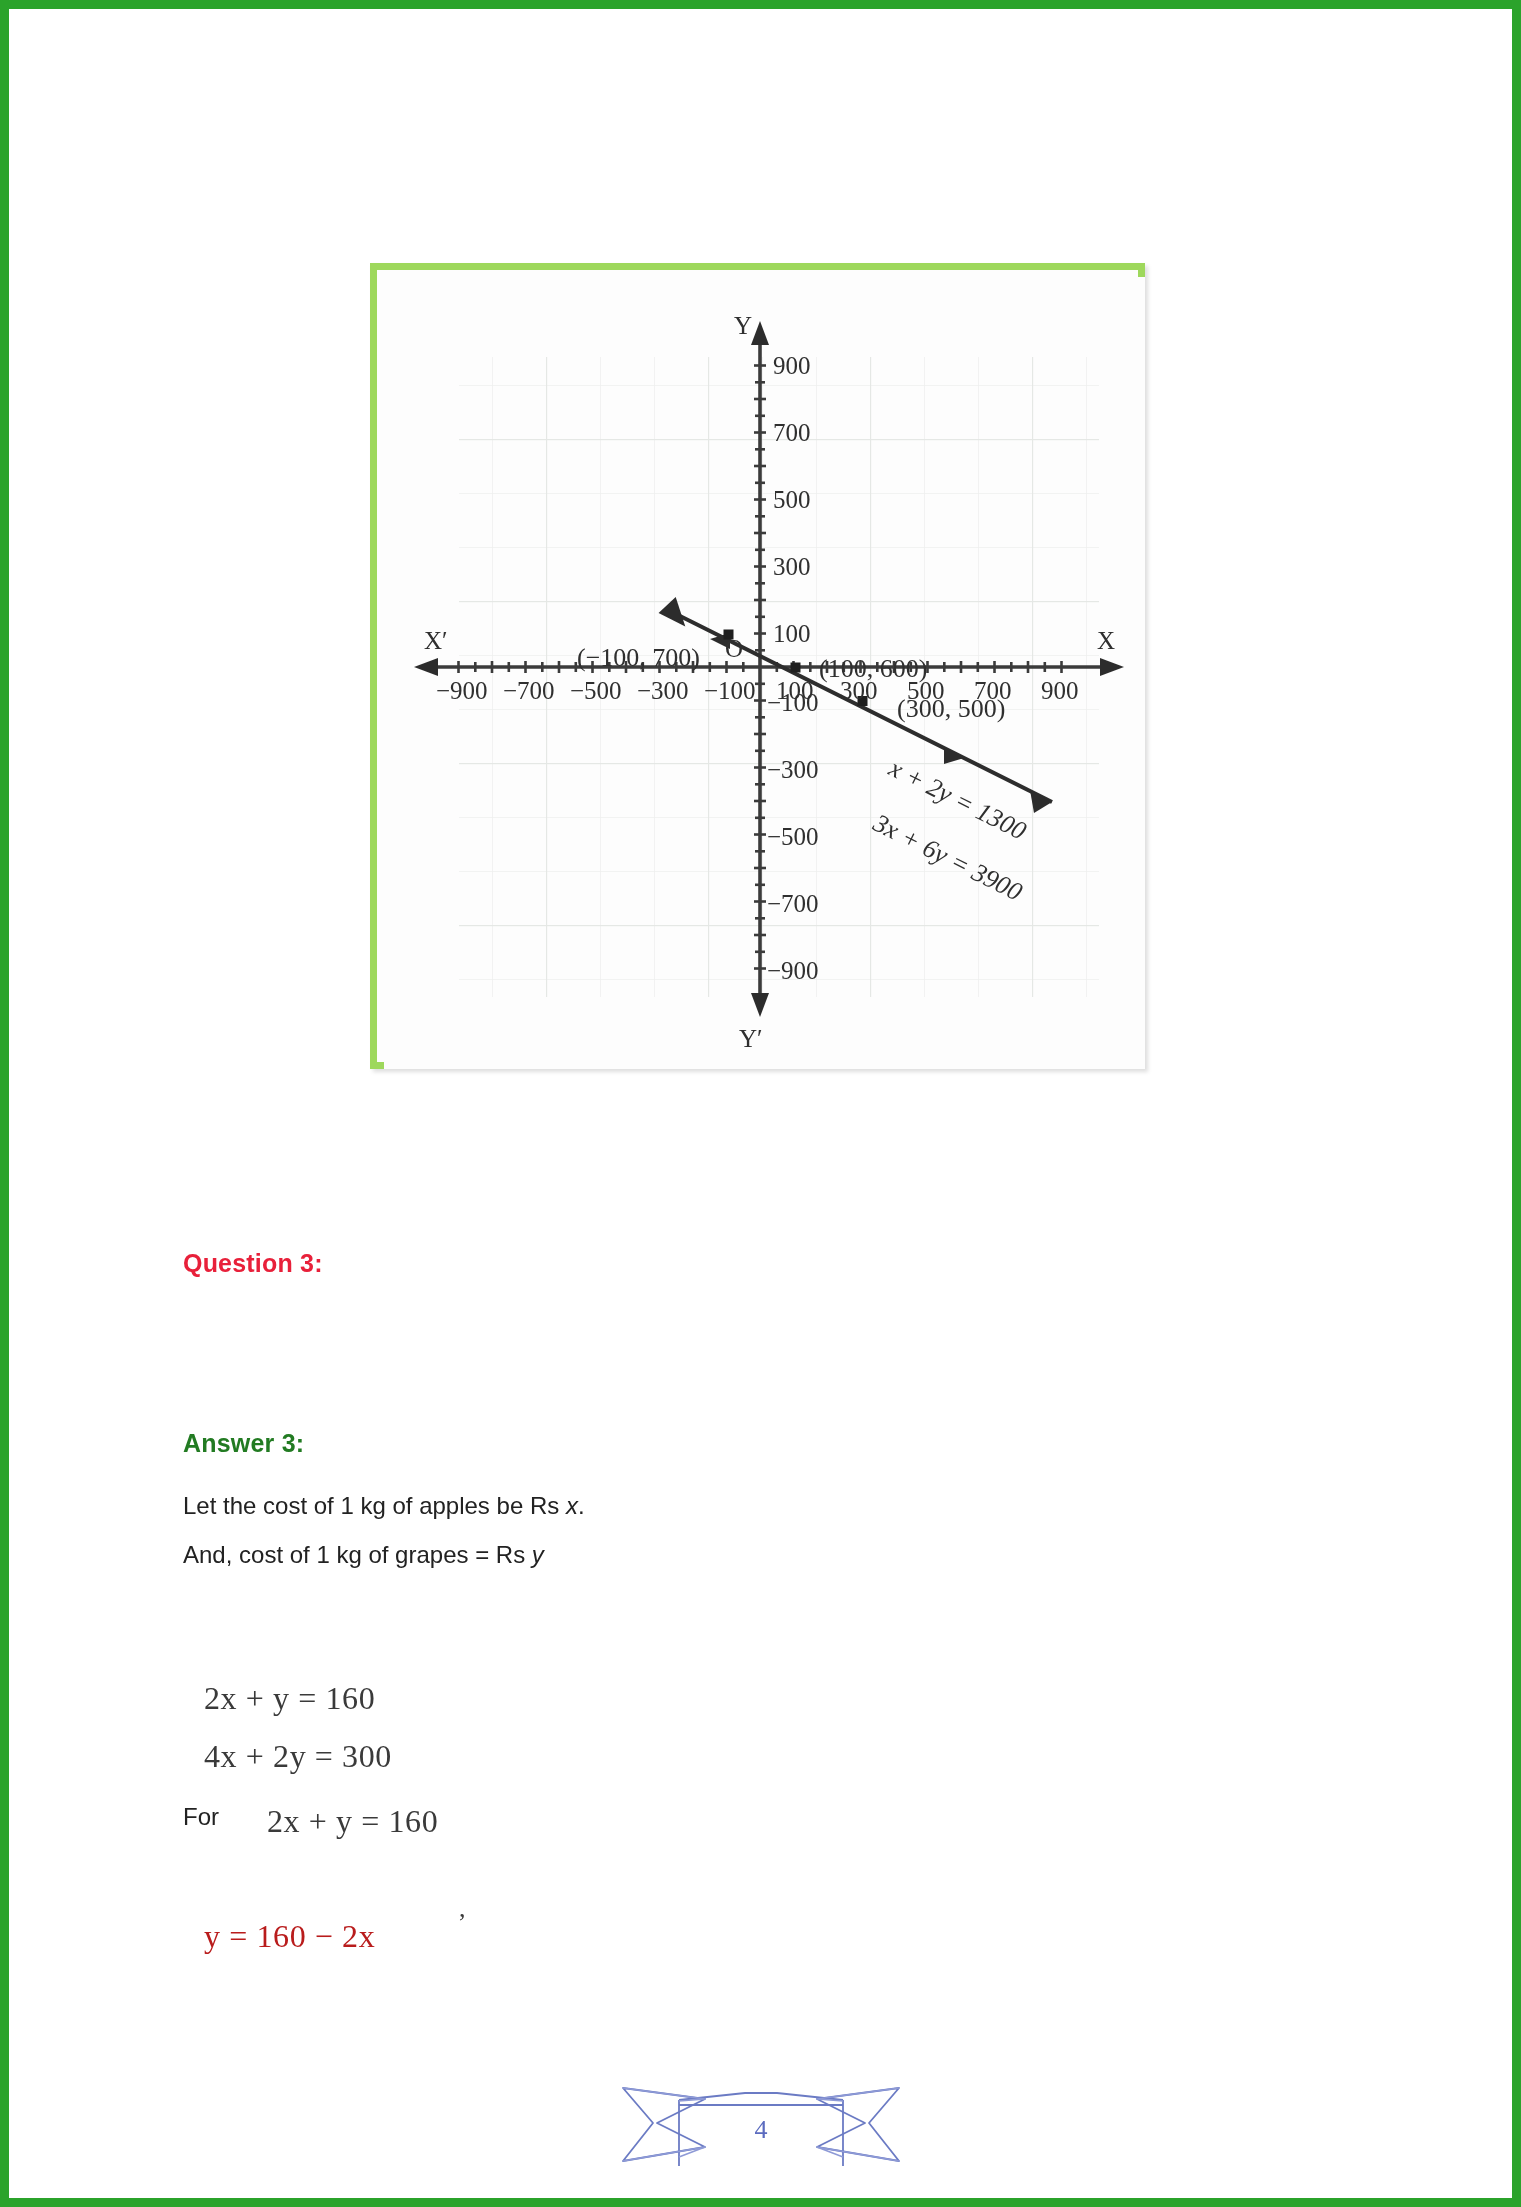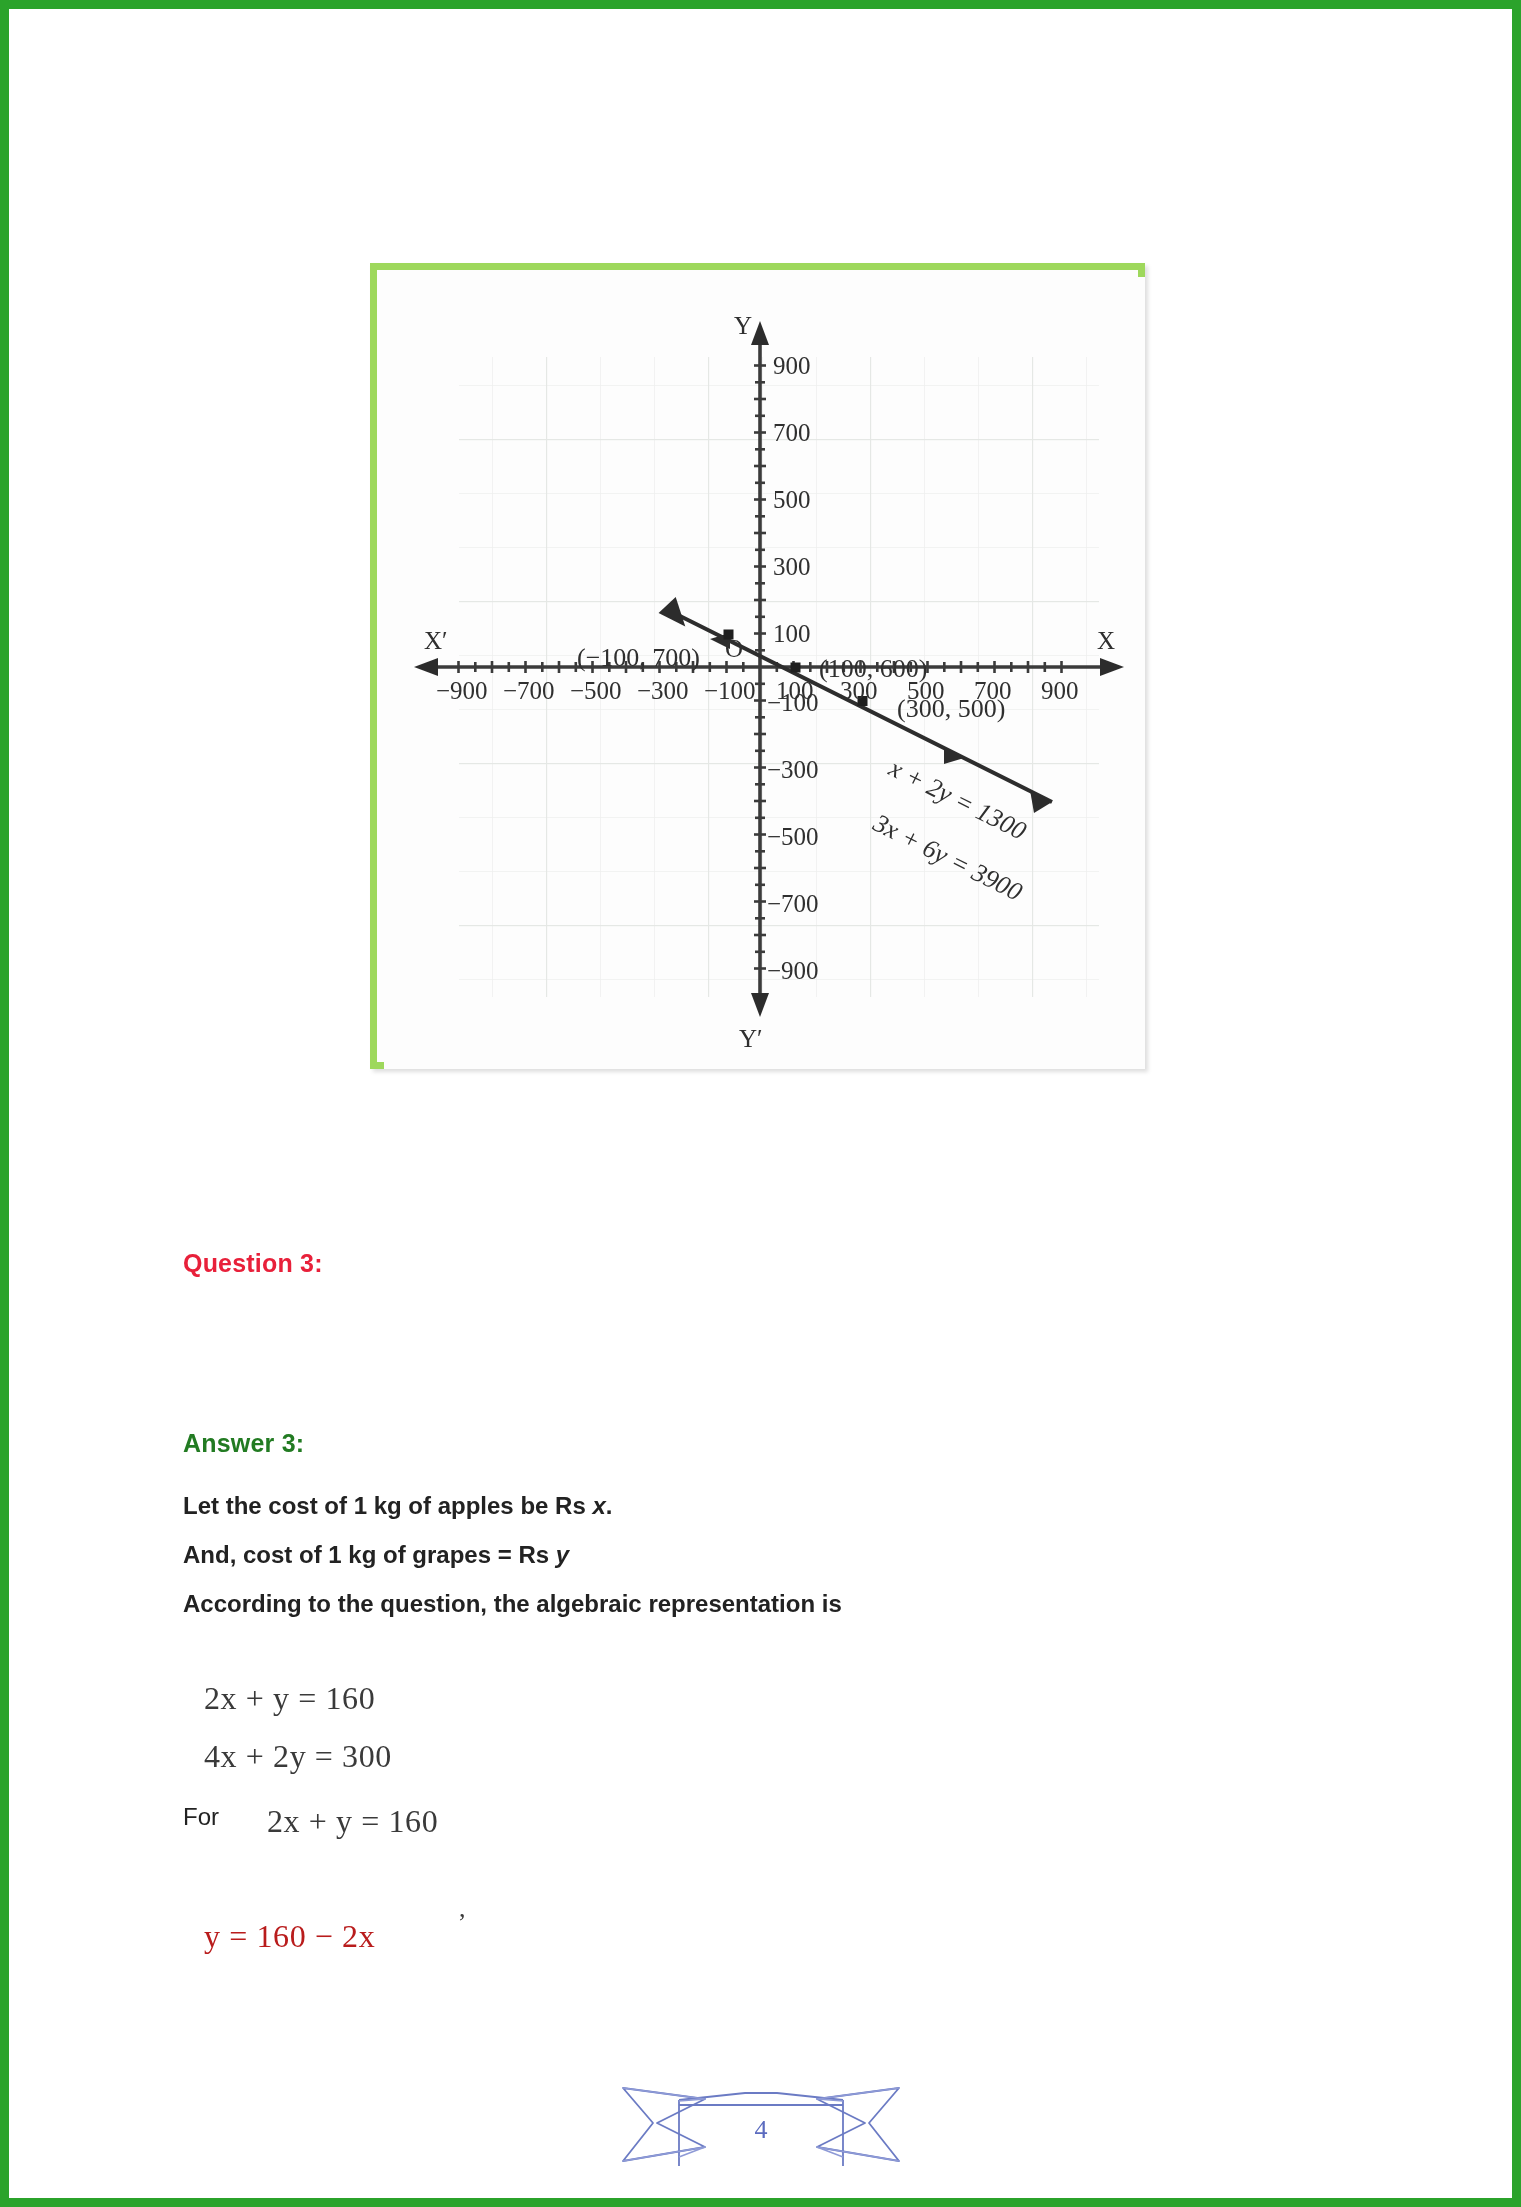--- a/index.html
+++ b/index.html
@@ -48,21 +48,21 @@
     position:absolute;left:174px;top:1228px;width:1176px;
     font-size:24px;color:#222;line-height:47px;
   }
   .a-head{
     position:absolute;left:174px;top:1420px;
     font-size:25px;font-weight:bold;color:#227b22;
     letter-spacing:.2px;
   }
   .a-body{
     position:absolute;left:174px;top:1472px;width:1176px;
-    font-size:24px;color:#222;line-height:49px;font-weight:bold;
+    font-size:24px;color:#222;line-height:49px;
   }
   .a-body .it{font-style:italic;}
 
   .eqblock{
     position:absolute;left:195px;top:1660px;
     font-family:"Liberation Serif",serif;
     font-size:32px;color:#3a3a3a;line-height:58px;
     letter-spacing:.6px;
   }
   .eq-for-row{
@@ -275,23 +275,20 @@
   <div class="q-head">Question 3:</div>
 
   <div class="a-head">Answer 3:</div>
   <div class="a-body">
     <div>
       <span>Let the cost of 1 kg of apples be Rs </span><span class="it">x</span><span>.</span>
     </div>
     <div>
       <span>And, cost of 1 kg of grapes = Rs </span><span class="it">y</span><span></span>
     </div>
-    <div>
-      <span>According to the question, the algebraic representation is</span>
-    </div>
   </div>
 
   <div class="eqblock">
     <div>2x + y = 160</div>
     <div>4x + 2y = 300</div>
   </div>
 
   <div class="eq-for-row">
     <span class="eq-for-label">For</span>
     <span class="eq-for-eq">2x + y = 160</span>

